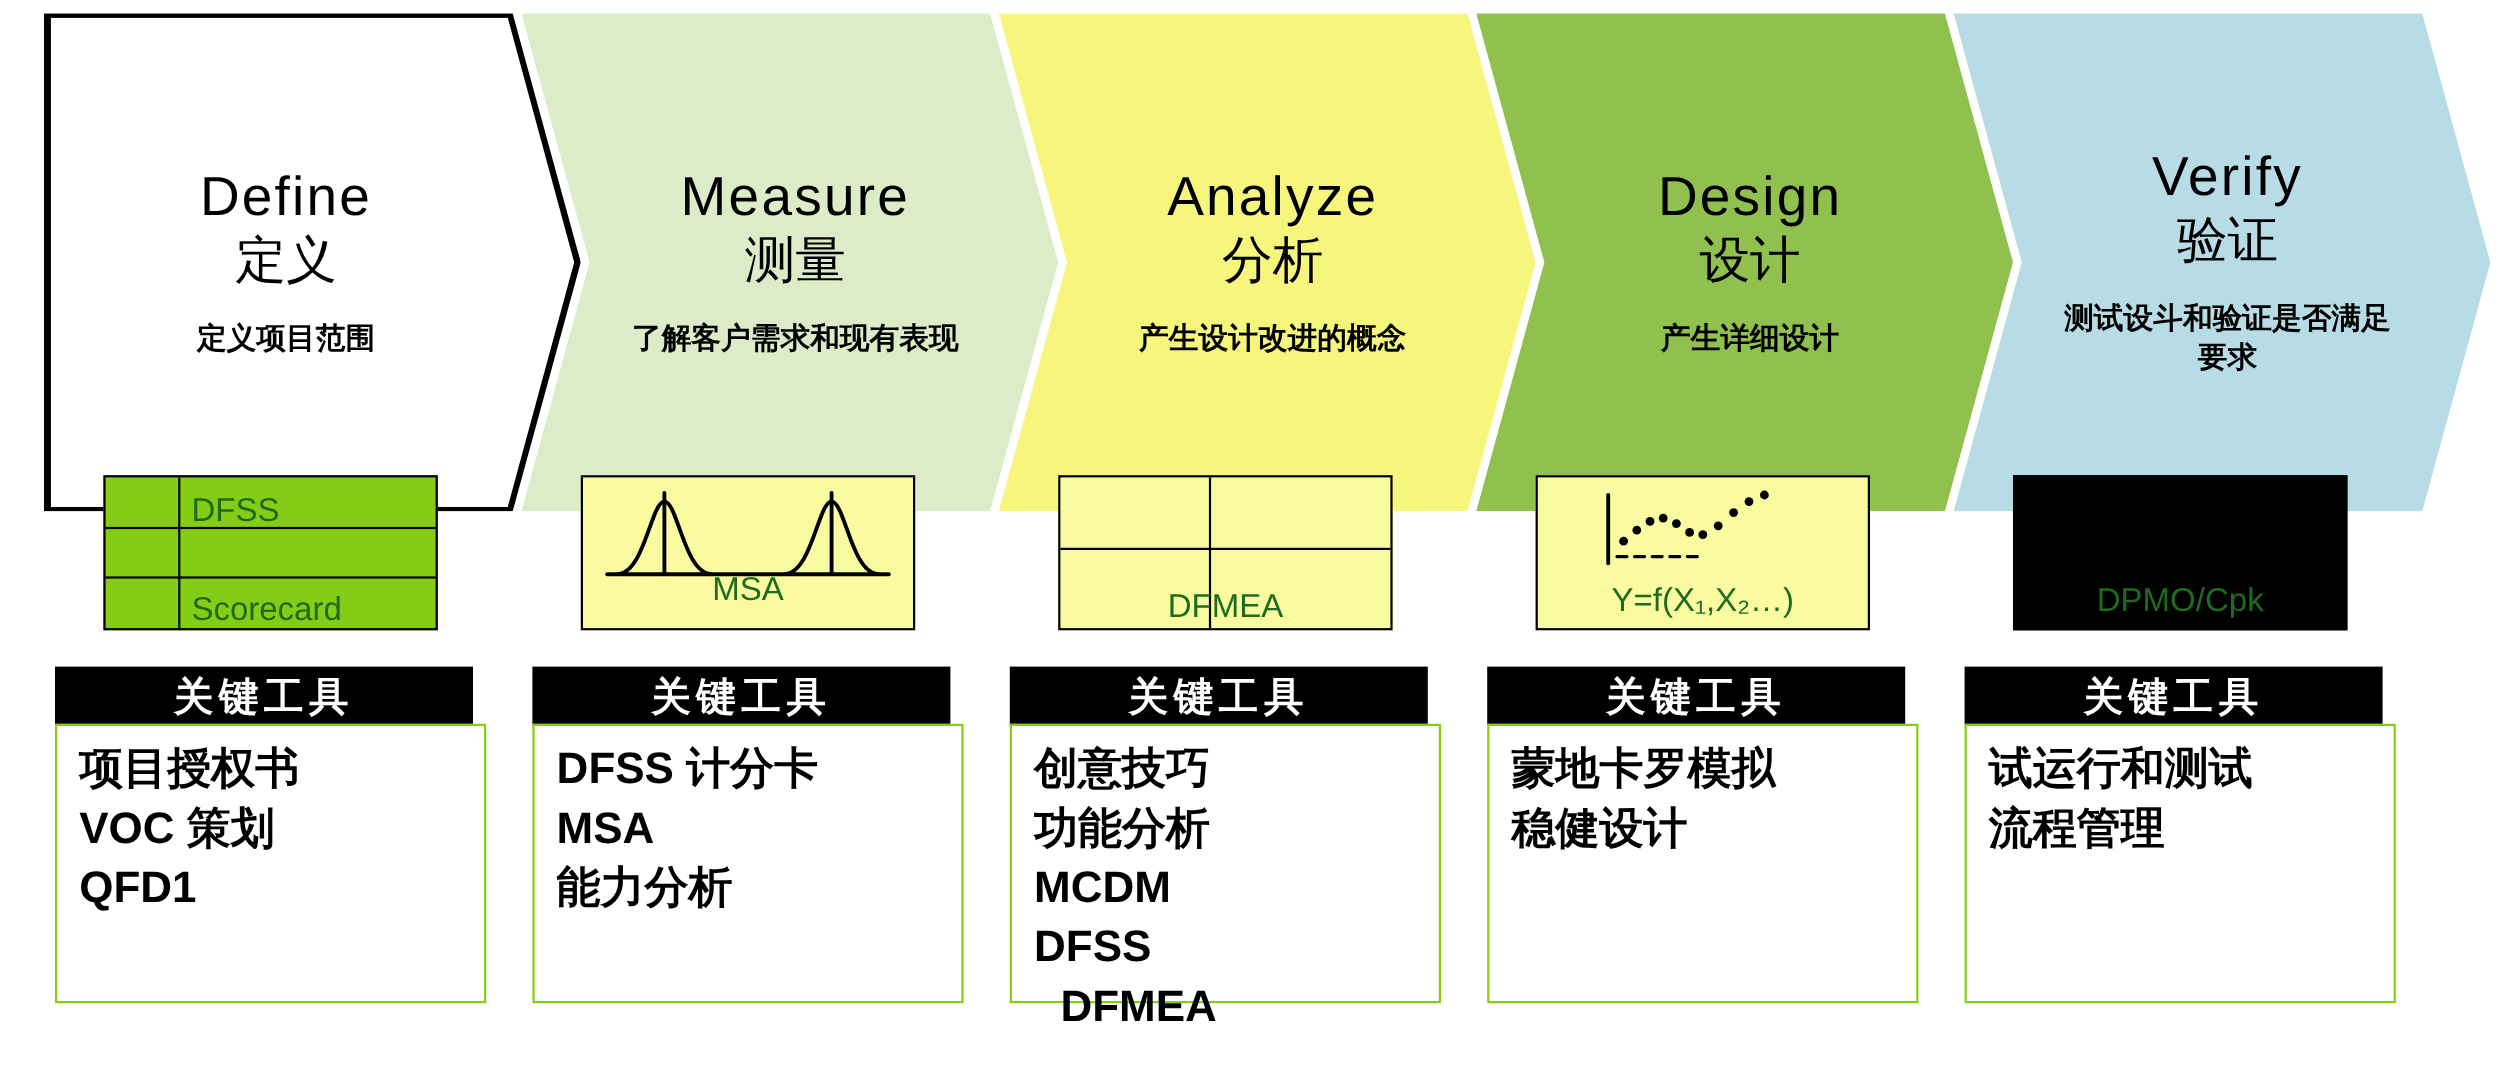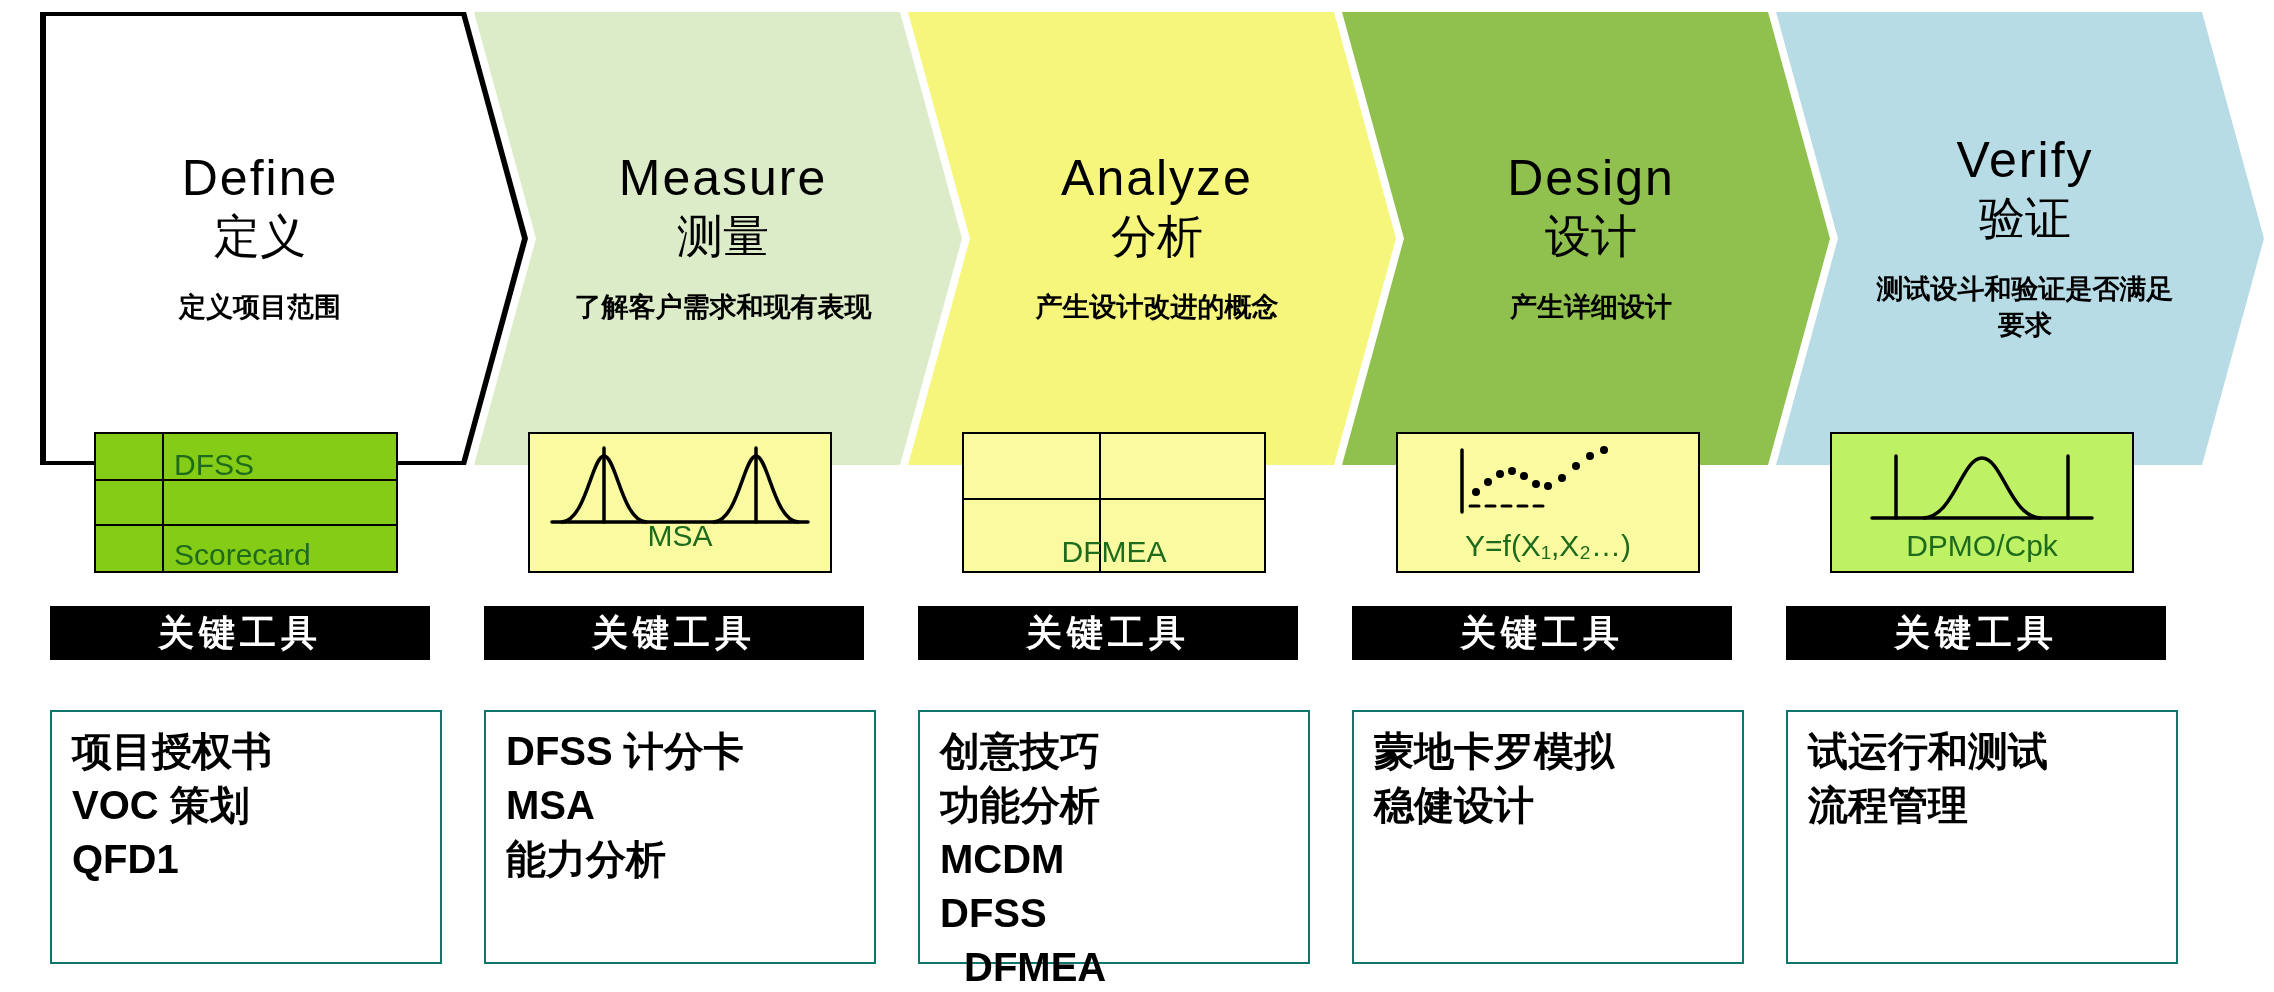--- a/index.html
+++ b/index.html
@@ -51,22 +51,22 @@
 
   
   .key-bar {
     position:absolute; top:606px; width:380px; height:54px;
     display:flex; align-items:center; justify-content:center;
   }
   .key-bar-label { font-size:36px; font-weight:700; letter-spacing:5px; }
 
   
   .tools-panel {
-    position:absolute; top:710px; width:392px; height:254px;
-    background:#fff; border:2px solid #0f766e; box-sizing:border-box;
+    position:absolute; top:658px; width:392px; height:254px;
+    background:#fff; border:2px solid #84cc16; box-sizing:border-box;
     padding:12px 6px 0 20px; overflow:visible;
   }
   .tool-item { font-size:40px; font-weight:700; line-height:1.35; white-space:nowrap; }
 </style>
 </head>
 <body>
 
 <div class="canvas">
 
   <div class="chevron first" style="left:40px">
@@ -156,21 +156,21 @@
       <circle class="dot" cx="98" cy="42" r="4"></circle>
       <circle class="dot" cx="110" cy="44" r="4"></circle>
       <circle class="dot" cx="124" cy="36" r="4"></circle>
       <circle class="dot" cx="138" cy="24" r="4"></circle>
       <circle class="dot" cx="152" cy="14" r="4"></circle>
       <circle class="dot" cx="166" cy="8" r="4"></circle>
     </svg>
     <div class="icon-caption cap-center" style="bottom: 8px; color: rgb(30, 107, 30);">Y=f(X₁,X₂…)</div>
   </div>
 
-  <div class="tool-box" style="left: 1830px; background: #bef264;">
+  <div class="tool-box" style="left: 1830px; background: #000000;">
     <svg class="icon-svg" width="240" height="84" viewBox="0 0 240 84">
       <path d="M10 76 L230 76"></path>
       <path d="M34 14 L34 76"></path>
       <path d="M206 14 L206 76"></path>
       <path d="M62 76 C92 74, 100 16, 120 16 C140 16, 148 74, 178 76"></path>
     </svg>
     <div class="icon-caption cap-center" style="bottom: 8px; color: rgb(30, 107, 30);">DPMO/Cpk</div>
   </div>
 
   <div class="key-bar" style="left: 50px; background: rgb(0, 0, 0);">

